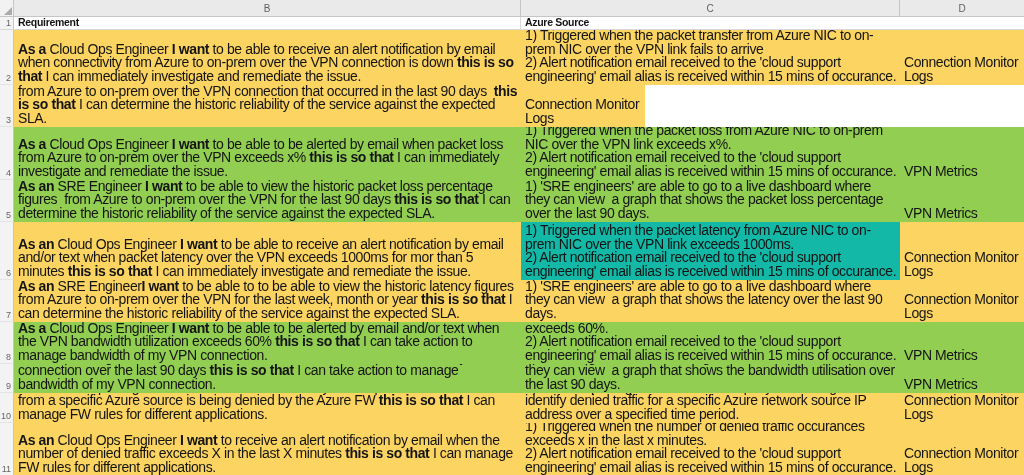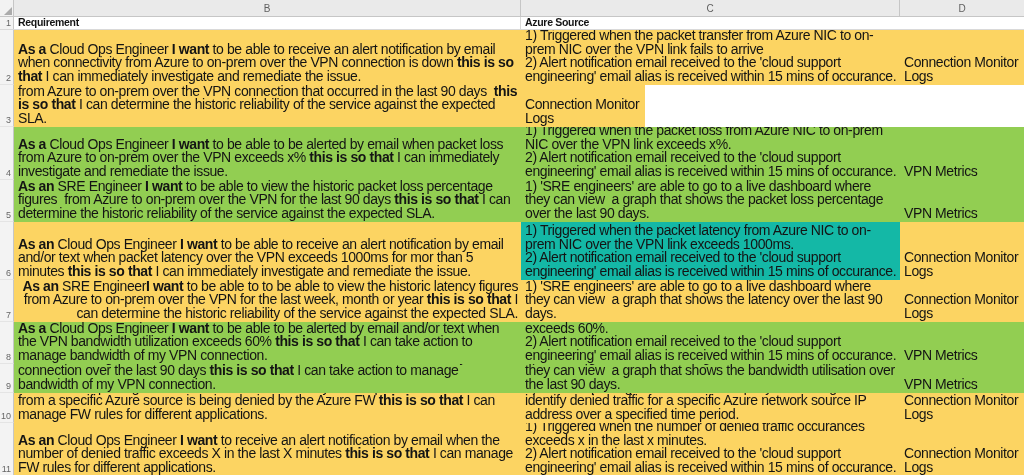--- a/index.html
+++ b/index.html
@@ -120,21 +120,21 @@
       <div class="cell col-c" style="background: #14b8a6;">
           <div class="txt">1) Triggered when the packet latency from Azure NIC to on-prem NIC over the VPN link exceeds 1000ms.
 2) Alert notification email received to the 'cloud support engineering' email alias is received within 15 mins of occurance.</div>
         </div>
       <div class="cell col-d" style="background: rgb(252, 212, 98);">
           <div class="txt">Connection Monitor Logs</div>
         </div>
     </div>
       <div class="row body-row" style="height: 42px;">
       <div class="gutter">7</div>
-      <div class="cell col-b" style="background: rgb(252, 212, 98); text-align: right;">
+      <div class="cell col-b" style="background: rgb(252, 212, 98);">
           <div class="txt"><b>As an</b> SRE Engineer<b>I want</b> to be able to to be able to view the historic latency figures  from Azure to on-prem over the VPN for the last week, month or year <b>this is so that</b> I can determine the historic reliability of the service against the expected SLA.</div>
         </div>
       <div class="cell col-c" style="background: rgb(252, 212, 98);">
           <div class="txt">1) 'SRE engineers' are able to go to a live dashboard where they can view  a graph that shows the latency over the last 90 days.</div>
         </div>
       <div class="cell col-d" style="background: rgb(252, 212, 98);">
           <div class="txt">Connection Monitor Logs</div>
         </div>
     </div>
       <div class="row body-row" style="height: 42px;">

